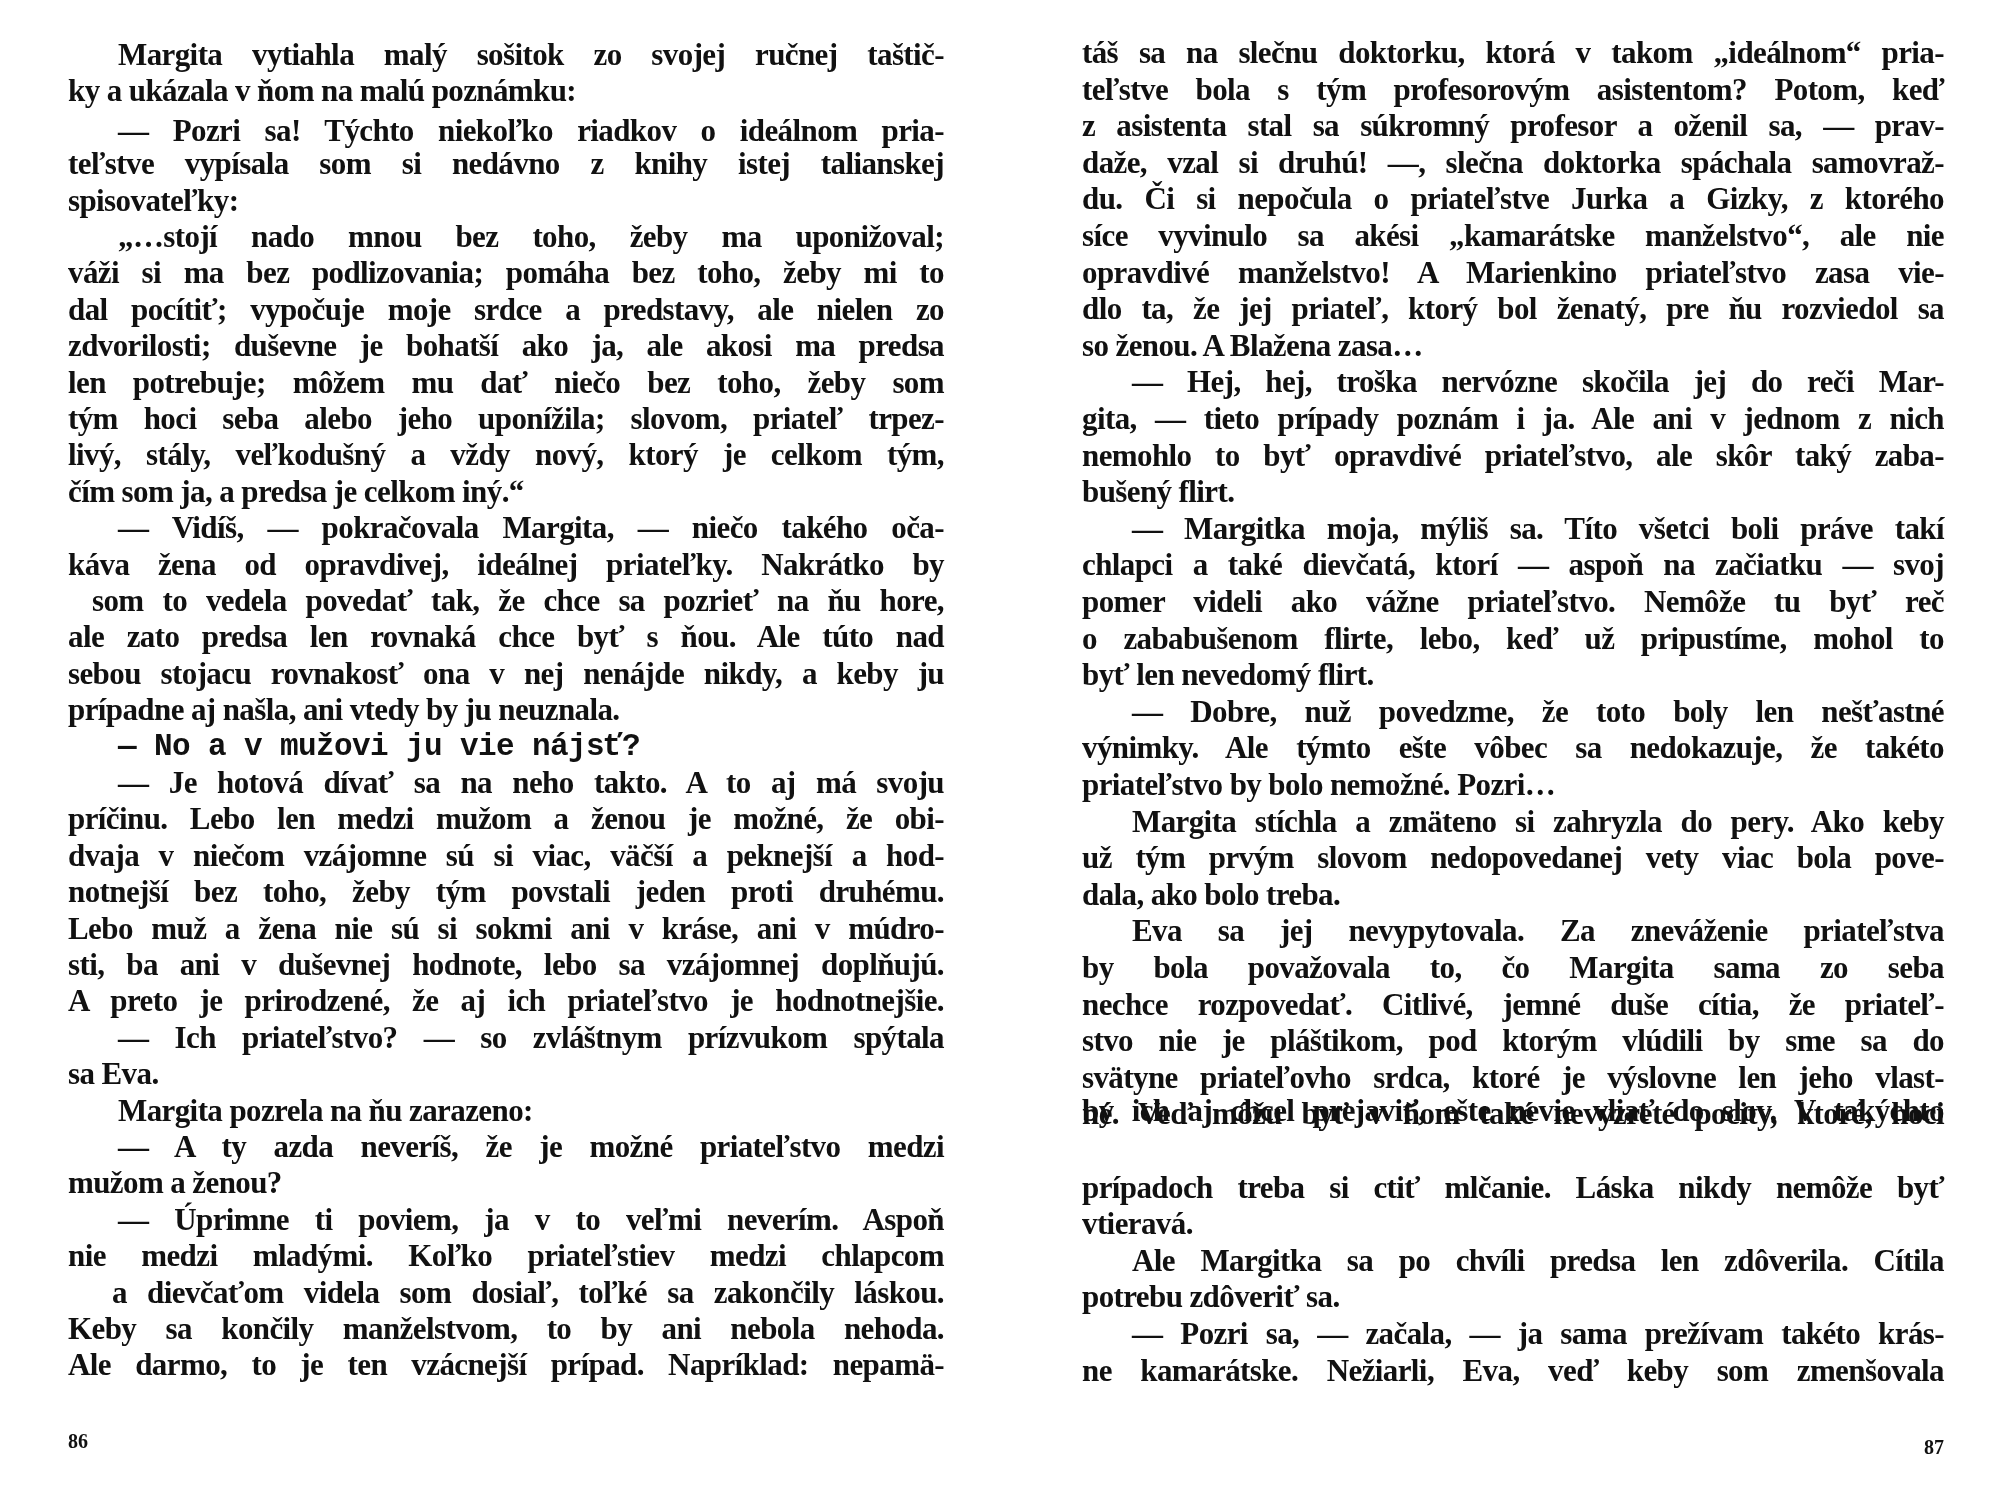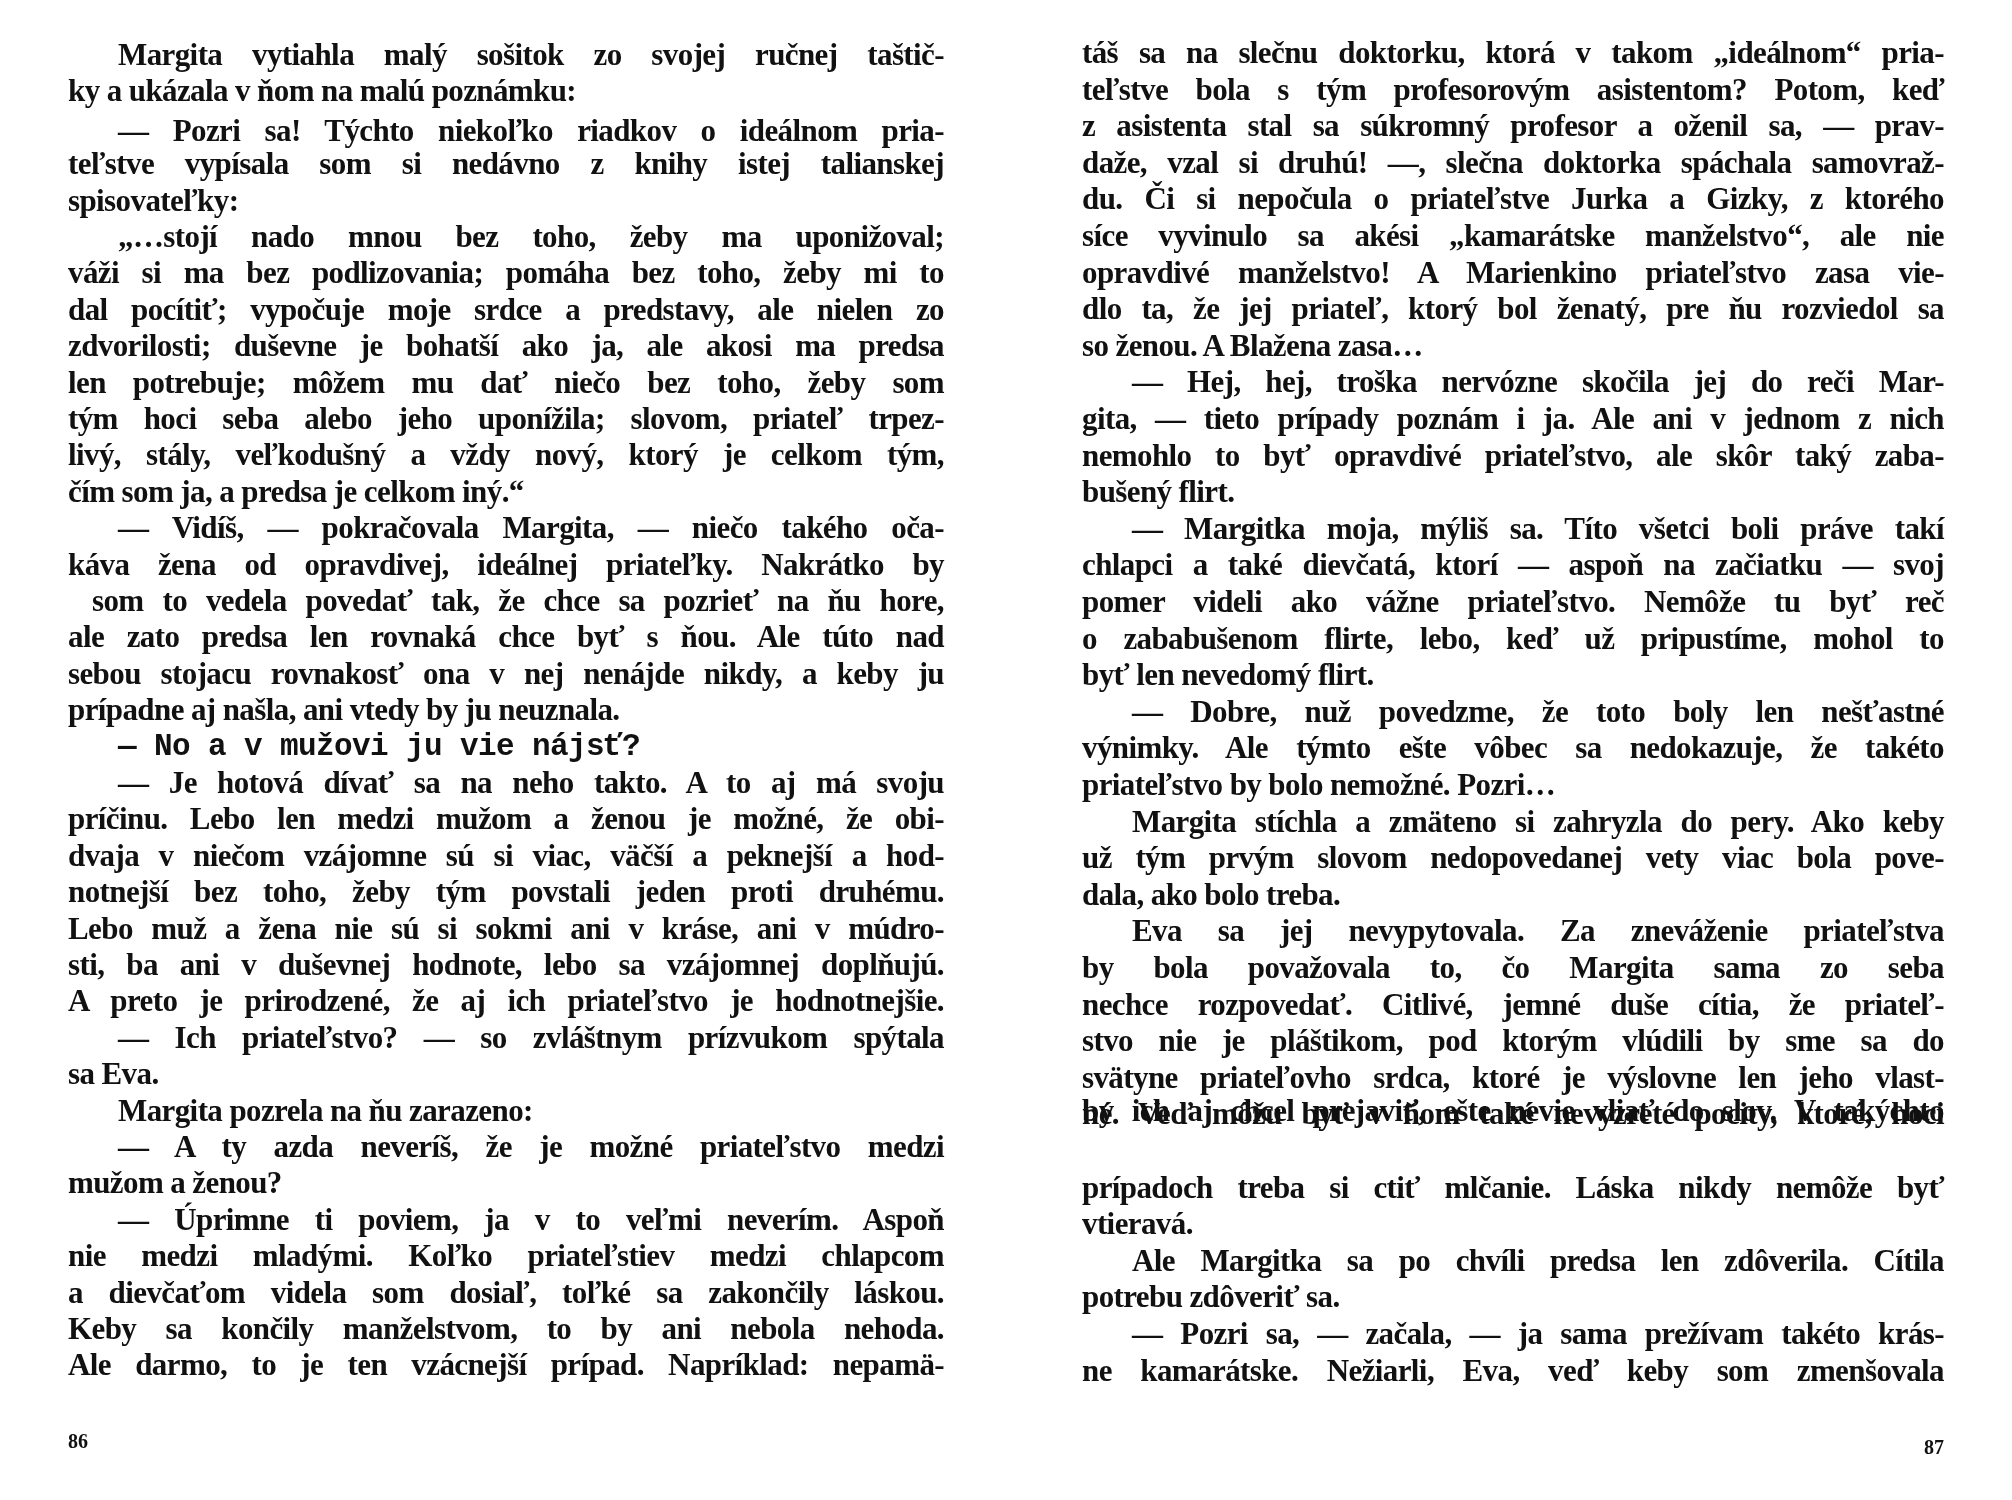--- a/index.html
+++ b/index.html
@@ -73,21 +73,21 @@
       <div class="line" style="top: 909.6px; white-space: normal;">Lebo muž a žena nie sú si sokmi ani v kráse, ani v múdro-</div>
       <div class="line" style="top: 946px; white-space: normal;">sti, ba ani v duševnej hodnote, lebo sa vzájomnej doplňujú.</div>
       <div class="line" style="top: 982.4px; white-space: normal;">A preto je prirodzené, že aj ich priateľstvo je hodnotnejšie.</div>
       <div class="line indent" style="top: 1018.8px; white-space: normal;">— Ich priateľstvo? — so zvláštnym prízvukom spýtala</div>
       <div class="line last" style="top: 1055.2px;">sa Eva.</div>
       <div class="line indent last" style="top: 1091.6px;">Margita pozrela na ňu zarazeno:</div>
       <div class="line indent" style="top: 1128px; white-space: normal;">— A ty azda neveríš, že je možné priateľstvo medzi</div>
       <div class="line last" style="top: 1164.4px;">mužom a ženou?</div>
       <div class="line indent" style="top: 1200.8px; white-space: normal;">— Úprimne ti poviem, ja v to veľmi neverím. Aspoň</div>
       <div class="line" style="top: 1237.2px; white-space: normal;">nie medzi mladými. Koľko priateľstiev medzi chlapcom</div>
-      <div class="line" style="top: 1273.6px; white-space: normal;">a dievčaťom videla som dosiaľ, toľké sa zakončily láskou.</div>
+      <div class="line" style="top: 1273.6px; white-space: normal; margin-left: 44px;">a dievčaťom videla som dosiaľ, toľké sa zakončily láskou.</div>
       <div class="line" style="top: 1310px; white-space: normal;">Keby sa končily manželstvom, to by ani nebola nehoda.</div>
       <div class="line" style="top: 1346.4px; white-space: normal;">Ale darmo, to je ten vzácnejší prípad. Napríklad: nepamä-</div>
     </div>
   <div class="page-number" id="pn-left">86</div>
 </div>
 
 <div class="page" id="page-right">
   <div id="lines-right">
       <div class="line" style="top: 34px; white-space: normal;">táš sa na slečnu doktorku, ktorá v takom „ideálnom“ pria-</div>
       <div class="line" style="top: 70.6px; white-space: normal;">teľstve bola s tým profesorovým asistentom? Potom, keď</div>

